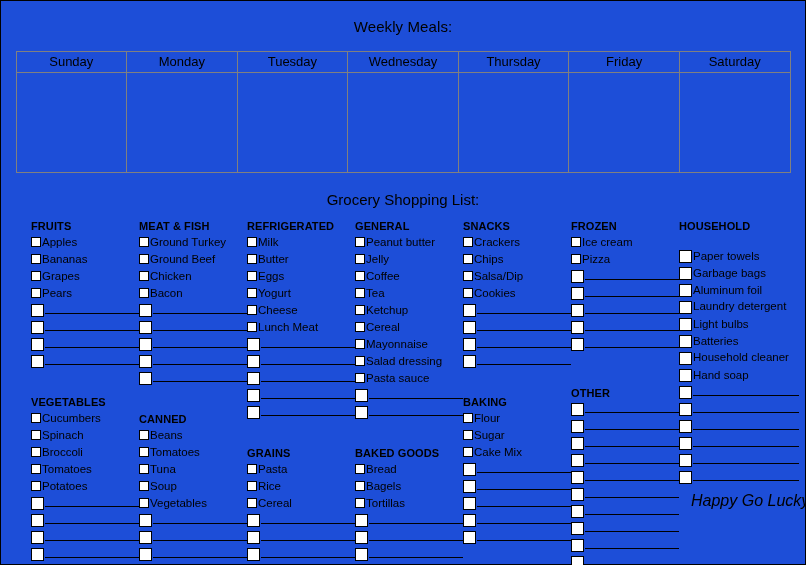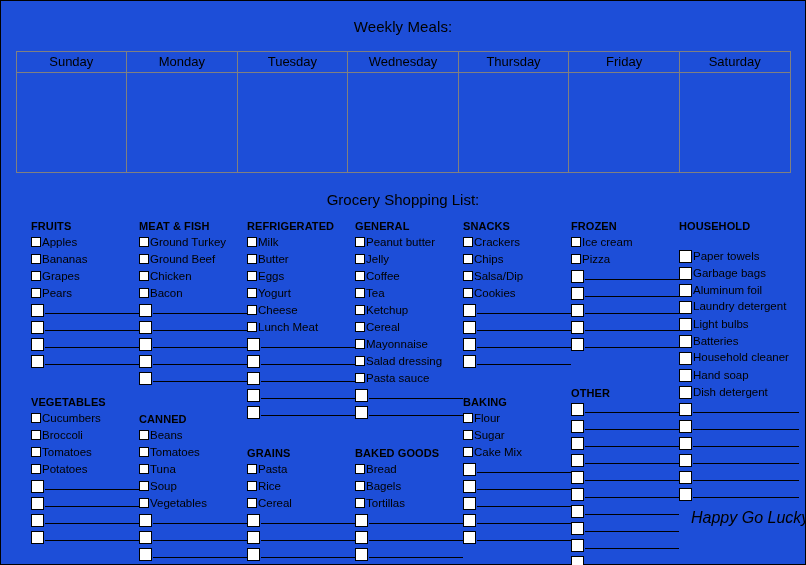--- a/index.html
+++ b/index.html
@@ -169,20 +169,23 @@
           <span class="cb big"></span>
           <span class="blank-line"></span>
         </div><div class="item">
           <span class="cb big"></span>
           <span class="blank-line"></span>
         </div><div class="gap"></div><div class="cat-head underline">VEGETABLES</div><div class="item">
           <span class="cb"></span>
           <span class="label">Cucumbers</span>
         </div><div class="item">
           <span class="cb"></span>
+          <span class="label">Spinach</span>
+        </div><div class="item">
+          <span class="cb"></span>
           <span class="label">Broccoli</span>
         </div><div class="item">
           <span class="cb"></span>
           <span class="label">Tomatoes</span>
         </div><div class="item">
           <span class="cb"></span>
           <span class="label">Potatoes</span>
         </div><div class="item">
           <span class="cb big"></span>
           <span class="blank-line"></span>
@@ -472,23 +475,20 @@
           <span class="cb big"></span>
           <span class="label">Batteries</span>
         </div><div class="item tall">
           <span class="cb big"></span>
           <span class="label wrap">Household cleaner</span>
         </div><div class="item">
           <span class="cb big"></span>
           <span class="label">Hand soap</span>
         </div><div class="item">
           <span class="cb big"></span>
-          <span class="label">Dish detergent</span>
-        </div><div class="item">
-          <span class="cb big"></span>
           <span class="blank-line"></span>
         </div><div class="item">
           <span class="cb big"></span>
           <span class="blank-line"></span>
         </div><div class="item">
           <span class="cb big"></span>
           <span class="blank-line"></span>
         </div><div class="item">
           <span class="cb big"></span>
           <span class="blank-line"></span>

